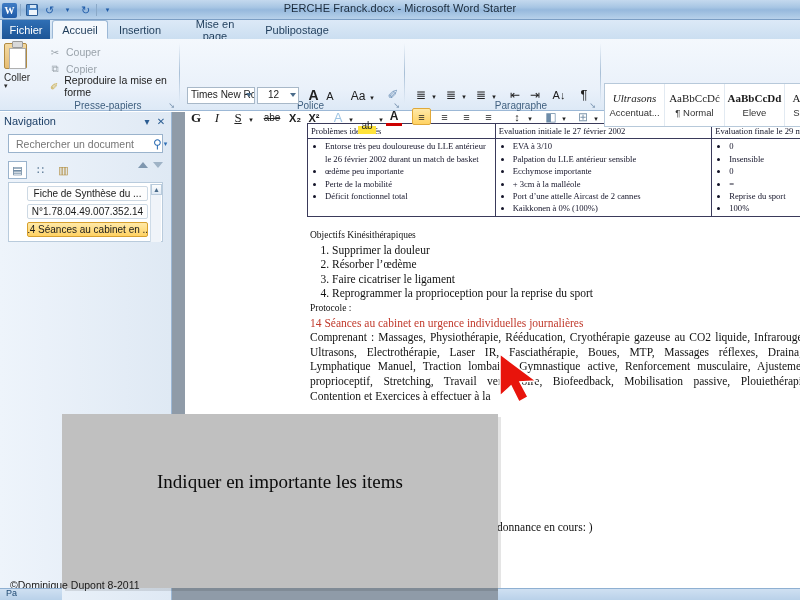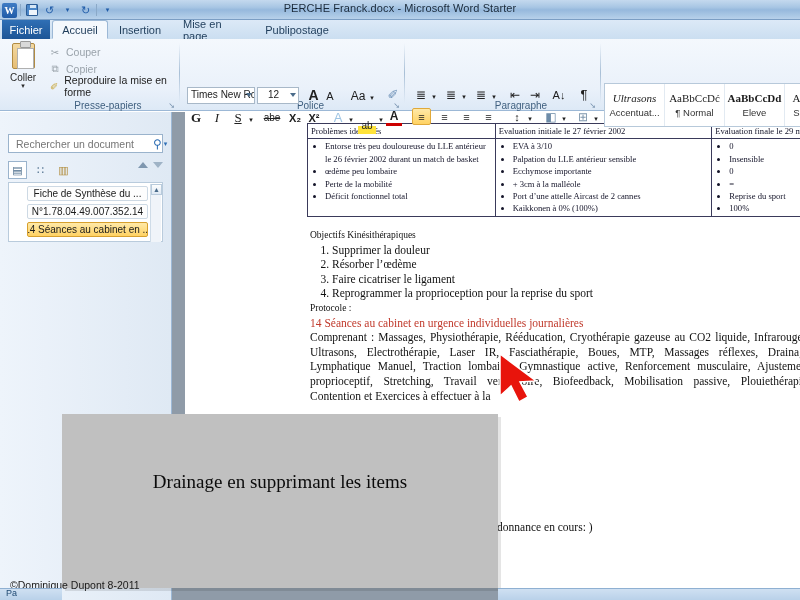--- a/index.html
+++ b/index.html
@@ -55,20 +55,21 @@
   }
   .save-ico:before{
     content:""; position:absolute; left:3px; top:0px; width:6px; height:3px; background:#d6e6f5;
   }
 
   
   .tabbar {
     position: absolute; left: 0; top: 20px; width: 800px; height: 22px;
     background: linear-gradient(to bottom,#dce9f7,#c9ddf0);
     border-bottom: 1px solid #9cb8d6;
+    text-align: center;
   }
   .tab {
     position: absolute; top: 1px; height: 18px;
     display: flex; align-items: center; justify-content: center;
     font-size: 11px; color: #1e3c5a; padding: 0 9px;
   }
   .tab.file {
     left: 2px; top: 0px; height: 19px;
     background: linear-gradient(to bottom,#2f6fb5,#1d5596);
     color: #ffffff;
@@ -98,21 +99,21 @@
     background: linear-gradient(to bottom,rgba(160,185,210,0),rgba(160,185,210,.9),rgba(160,185,210,0));
   }
   .dlg-launch{
     position:absolute; bottom:1px; width:9px;height:9px;
     font-size:8px;color:#7590ad; line-height:9px; text-align:center;
   }
 
   
   .paste-btn {
     position: absolute; left: 4px; top: 3px; width: 38px; height: 54px;
-    display: flex; flex-direction: column; align-items: center;
+    display: flex; flex-direction: column; 
     font-size: 10px; color: #2a2a2a;
   }
   .clip-ico {
     width: 23px; height: 26px; margin-top: 1px; position: relative;
     background: linear-gradient(to bottom,#f3d9a2,#e6bd74);
     border: 1px solid #b18b42; border-radius: 2px;
   }
   .clip-ico:before {
     content:""; position:absolute; left:4px; top:4px; width:15px; height:19px;
     background:#ffffff; border:1px solid #b0b0b0;
@@ -322,21 +323,21 @@
       <tbody>
           <tr>
         <th style="width:188px">Problèmes identifiés</th>
         <th style="width:217px">Evaluation initiale le 27 février 2002</th>
         <th style="width:155px">Evaluation finale le 29 mars</th>
       </tr>
       <tr>
         <td>
           <ul>
             <li>Entorse très peu douloureuse du LLE antérieur le 26 février 2002 durant un match de basket</li>
-            <li>œdème peu lombaire</li>
+            <li>œdème peu importante</li>
             <li>Perte de la mobilité</li>
             <li>Déficit fonctionnel total</li>
           </ul>
         </td>
         <td>
           <ul>
             <li>EVA à 3/10</li>
             <li>Palpation du LLE antérieur sensible</li>
             <li>Ecchymose importante</li>
             <li>+ 3cm à la malléole</li>
@@ -506,20 +507,25 @@
         <div class="style-name">Eleve</div>
       </div>
       <div class="style-item" style="width:24px">
         <div class="style-preview">A</div>
         <div class="style-name">S</div>
       </div>
     </div>
   </div>
 
   <div class="navpane">
+    <div class="nav-header">
+      <span class="nav-title">Navigation</span>
+      <span class="nav-hdr-btn">▾</span>
+      <span class="nav-hdr-btn">✕</span>
+    </div>
     <div class="nav-search">
       <input type="text" placeholder="Rechercher un document" style="">
       <span class="search-ico">⚲</span>
       <span style="font-size:7px;color:#2f6fb5;padding:0 2px">▾</span>
     </div>
     <div class="nav-tabs">
       <div class="nav-tab sel">
         <span style="font-size:11px;color:#4a6b8a">▤</span>
       </div>
       <div class="nav-tab">
@@ -543,21 +549,21 @@
     </div>
   </div>
 
   <div class="cursor">
     <svg width="46" height="52" viewBox="0 0 46 52" xmlns="http://www.w3.org/2000/svg">
       <polygon points="2,2 2,44 13,34 21,50 30,45 22,30 38,29" fill="#e8140c" stroke="#ffffff" stroke-width="1.5"></polygon>
     </svg>
   </div>
 
   <div class="overlay">
-    <div class="overlay-line l1">Drainage en supprimant les items</div>
+    <div class="overlay-line l1">Indiquer en importante les items</div>
   </div>
 
   <div class="copyright">©Dominique Dupont  8-2011</div>
 
   <div class="statusbar"></div>
   <div class="statusbar-left"></div>
   <div class="status-pa">Pa</div>
 
 </div>
 

